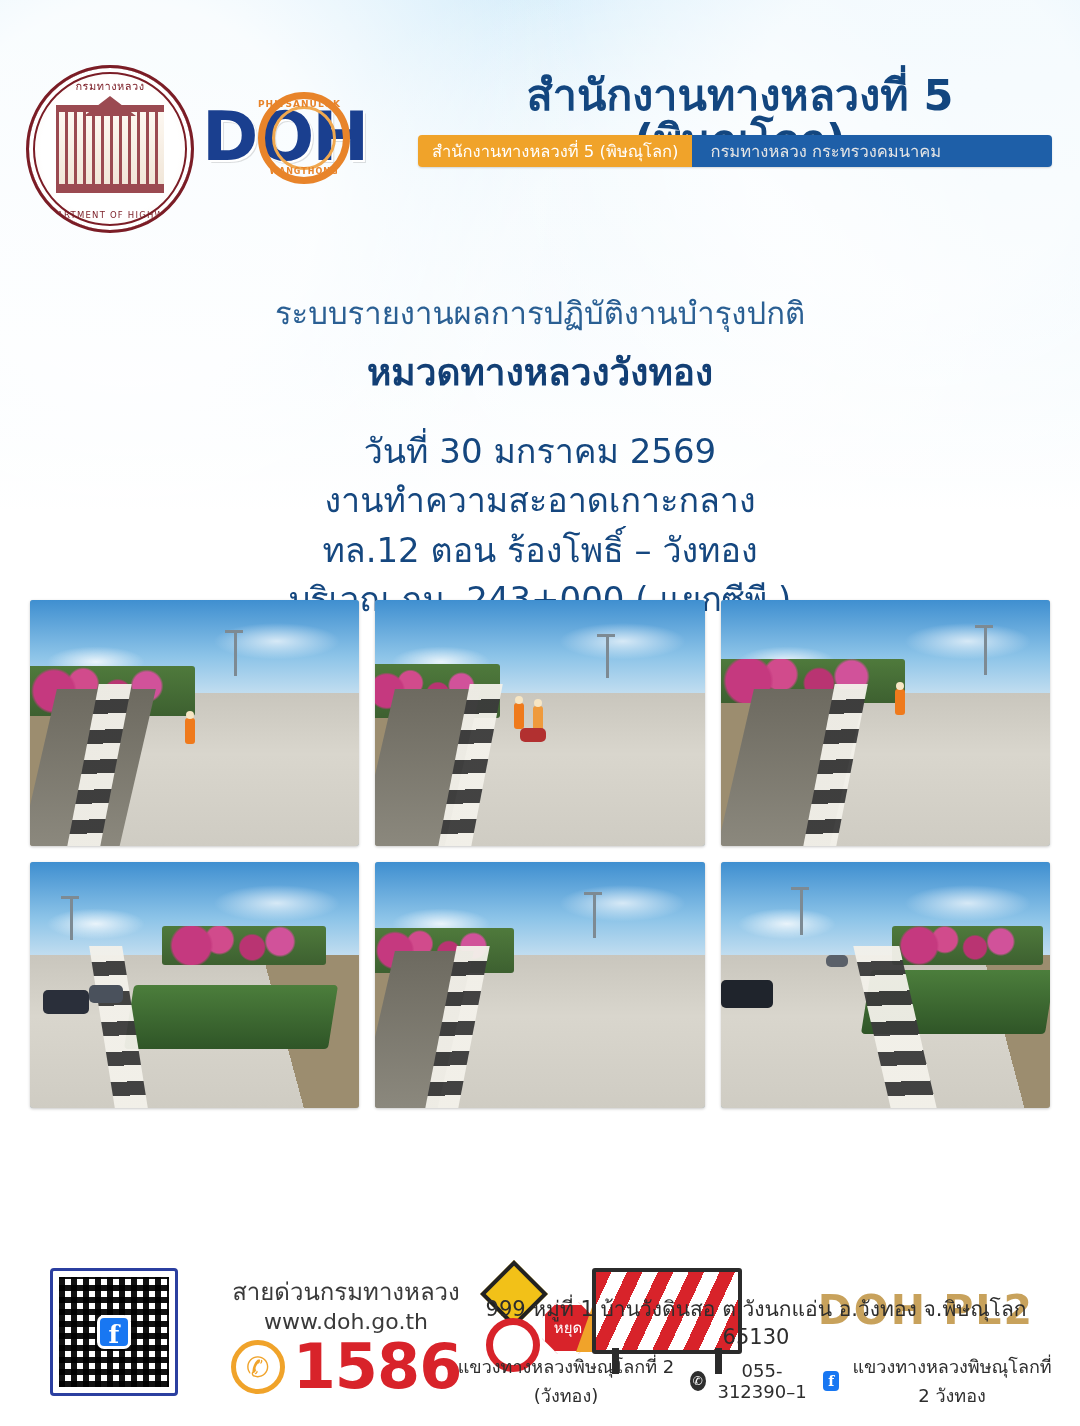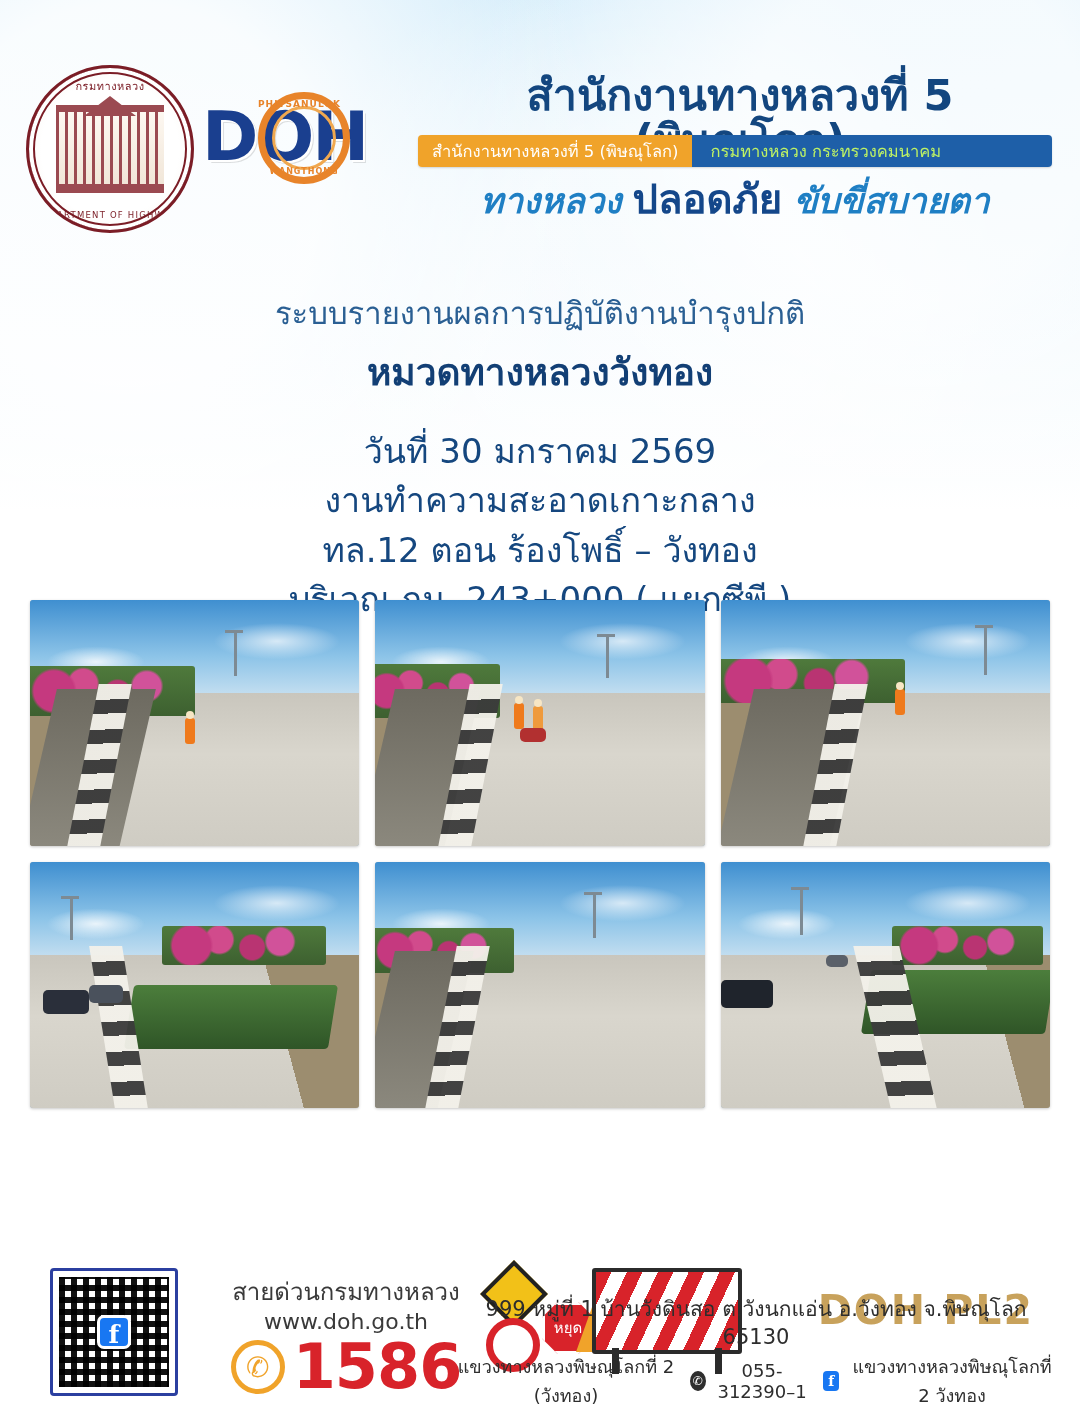--- a/index.html
+++ b/index.html
@@ -91,21 +91,21 @@
   .h-sub {
     position:absolute; left:418px; top:100px; right:28px; height:32px;
     display:flex; align-items:stretch; border-radius:4px; overflow:hidden;
     box-shadow:0 1px 2px rgba(0,0,0,.15);
   }
   .h-sub .left {
     background:#f0a32a; color:#ffffff; font-size:16.5px;
     display:flex; align-items:center; justify-content:center; padding:0 14px; flex:0 0 auto;
   }
   .h-sub .right {
-    background:#1e5fa8; color:#bef264; font-size:16.5px;
+    background:#1e5fa8; color:#e5e5e5; font-size:16.5px;
     display:flex; align-items:center; padding:0 18px; flex:1 1 auto;
   }
   .h-slogan {
     position:absolute; left:418px; top:144px; right:28px;
     text-align:center; font-size:35px; line-height:1;
     white-space:nowrap;
   }
   .h-slogan .s1{ color:#1f7fc4; font-style:italic; font-weight:bold; }
   .h-slogan .s2{ color:#14478a; font-weight:bold; font-size:40px; }
   .h-slogan .s3{ color:#1f7fc4; font-style:italic; font-weight:bold; }
@@ -282,25 +282,20 @@
       <div class="gearlabel2">WANGTHONG</div>
     </div>
 
     <div class="h-title">สำนักงานทางหลวงที่ 5 (พิษณุโลก)</div>
 
     <div class="h-sub">
       <div class="left">สำนักงานทางหลวงที่ 5 (พิษณุโลก)</div>
       <div class="right">กรมทางหลวง กระทรวงคมนาคม</div>
     </div>
 
-    <div class="h-slogan">
-      <span class="s1">ทางหลวง</span>
-      <span class="s2">ปลอดภัย</span>
-      <span class="s3">ขับขี่สบายตา</span>
-    </div>
   </div>
 
   <div class="titleblock">
     <div class="t-line1">ระบบรายงานผลการปฏิบัติงานบำรุงปกติ</div>
     <div class="t-line2">หมวดทางหลวงวังทอง</div>
     <div class="detail">
       <div>วันที่ 30 มกราคม 2569</div>
       <div>งานทำความสะอาดเกาะกลาง</div>
       <div>ทล.12  ตอน ร้องโพธิ์ – วังทอง</div>
       <div>บริเวณ กม. 243+000  ( แยกซีพี )</div>

